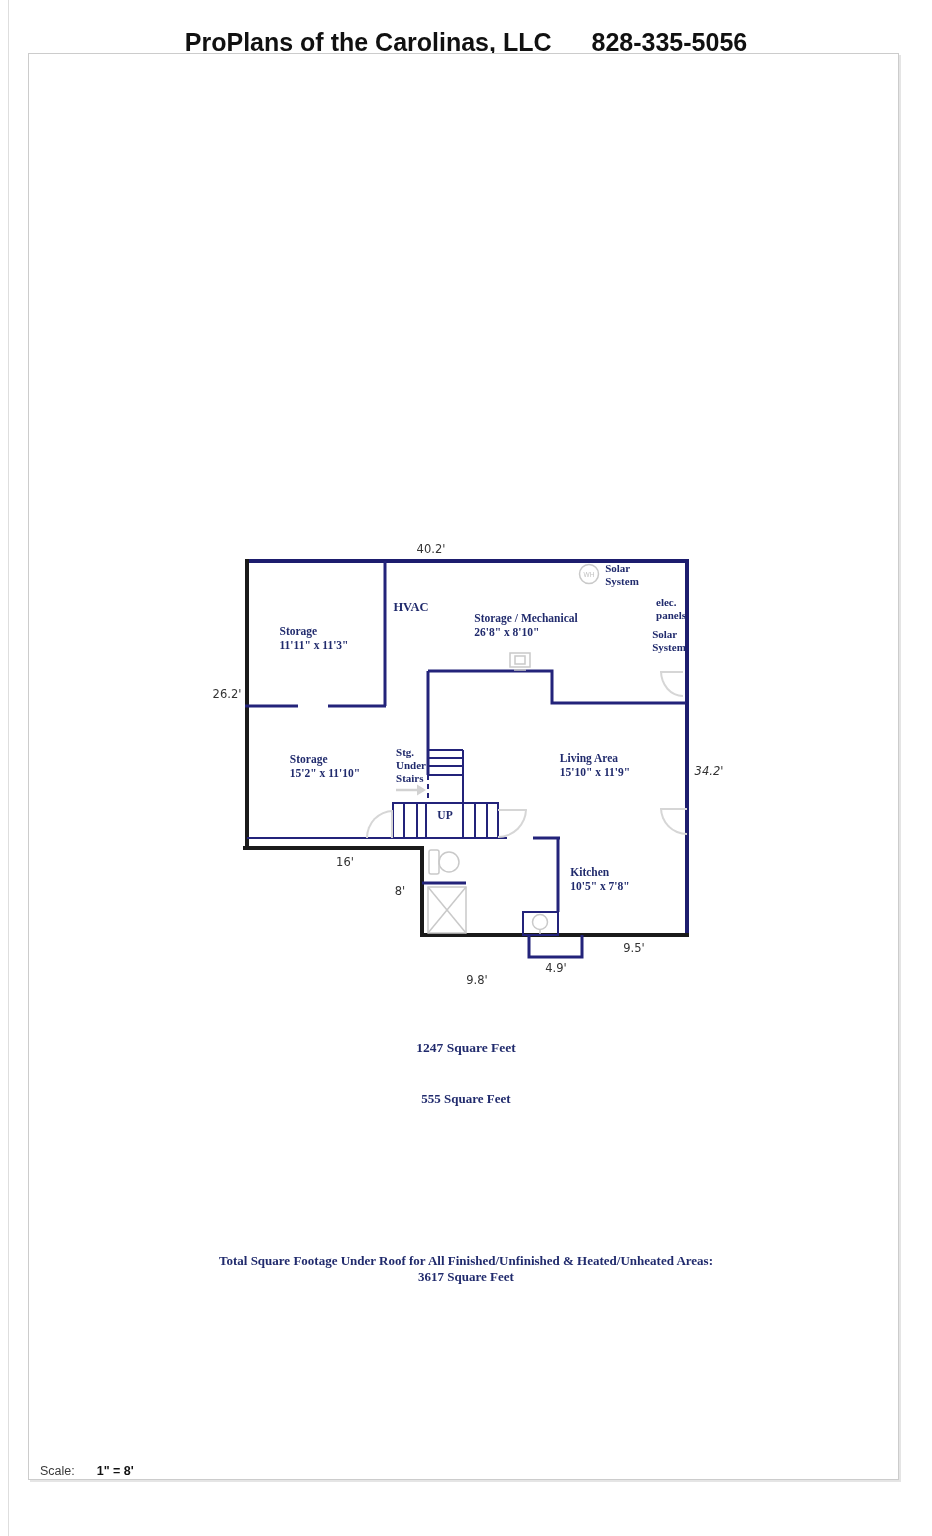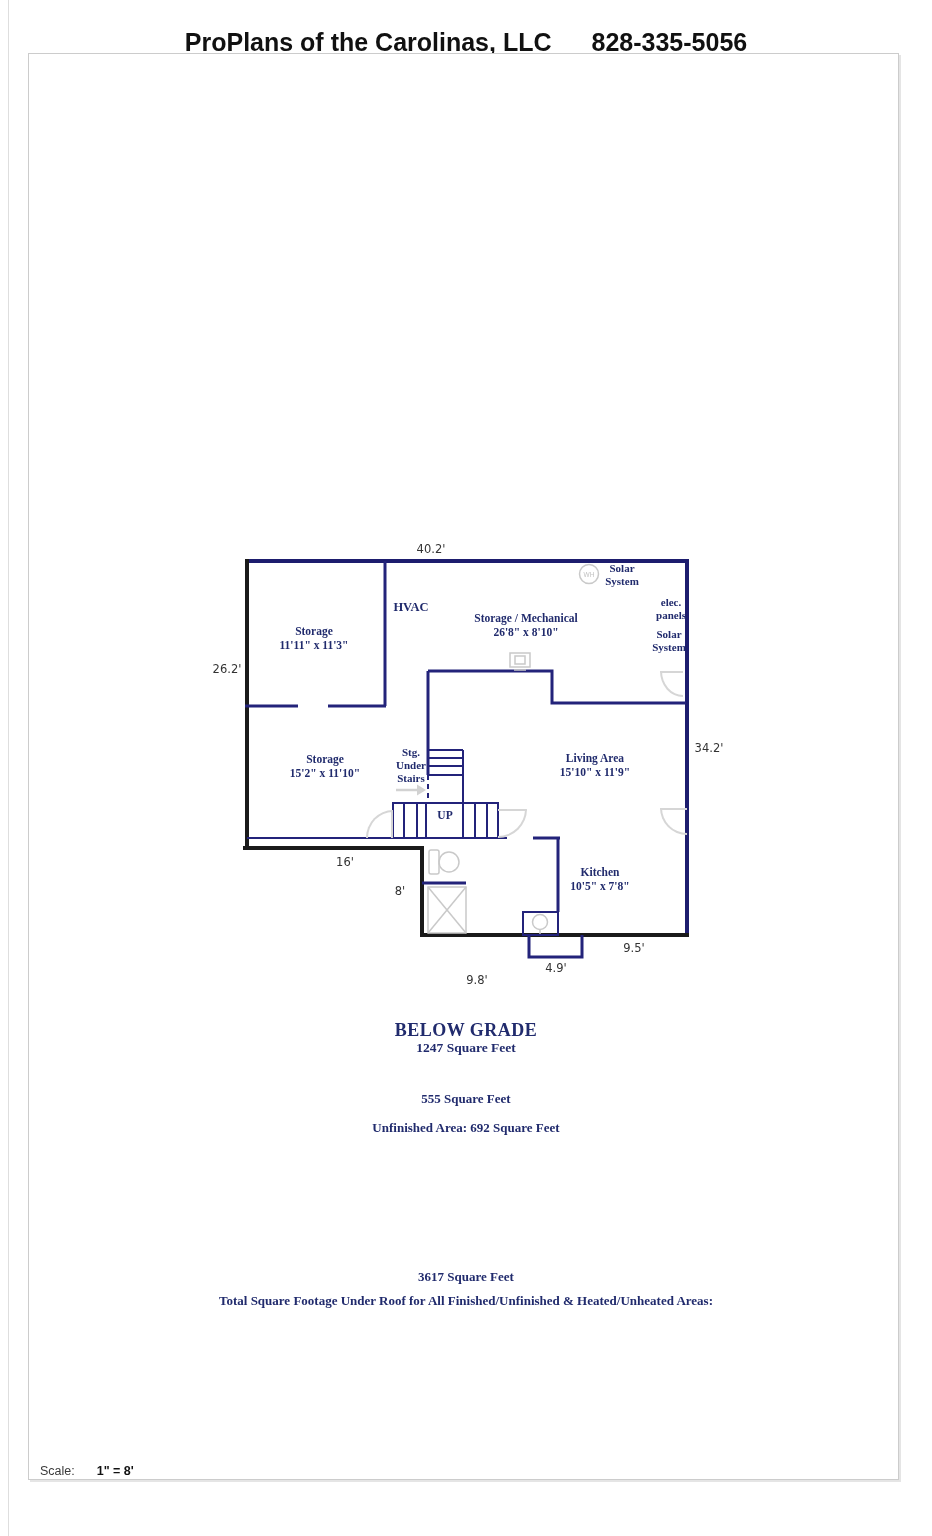--- a/index.html
+++ b/index.html
@@ -21,21 +21,21 @@
   .fix-txt{fill:#c2c2c2;font-family:"Liberation Sans",sans-serif;font-size:6.5px;text-anchor:middle;}
   
   .arc{position:absolute;box-sizing:border-box;border:0 solid #d6d6d6;}
   .arc-bl{border-top-width:2px;border-left-width:2px;border-bottom-width:2px;
           border-bottom-left-radius:100% 100%;}
   .arc-br{border-top-width:2px;border-right-width:2px;border-bottom-width:2px;
           border-bottom-right-radius:100% 100%;}
   .arc-tl{border-top-width:2px;border-left-width:2px;border-right-width:2px;
           border-top-left-radius:100% 100%;}
   
-  .room-label{position:absolute;transform:translate(-50%,-50%);text-align:center;
+  .room-label{position:absolute;transform:translate(-50%,-50%);
               font-family:"Liberation Serif","DejaVu Serif",serif;font-weight:bold;
               font-size:11.5px;line-height:1.18;color:#212b6d;white-space:nowrap;}
   .dim{position:absolute;transform:translate(-50%,-50%);font-family:"DejaVu Sans",sans-serif;
        font-size:11.5px;color:#333333;white-space:nowrap;}
   .summary-line{position:absolute;transform:translate(-50%,-50%);text-align:center;width:760px;
                 font-family:"Liberation Serif","DejaVu Serif",serif;font-weight:bold;
                 color:#212b6d;font-size:13px;}
   .title-line{font-size:18px;letter-spacing:0.5px;}
   .sub-line{font-size:13.5px;}
   .scale-row{position:absolute;left:40px;top:1464px;font-size:12.5px;color:#3a3a3a;
@@ -167,31 +167,29 @@
   <div class="room-label" style="left:595px;top:766px;">
     <div>Living Area</div>
     <div>15'10" x 11'9"</div>
   </div>
   <div class="room-label" style="left:600px;top:880px;">
     <div>Kitchen</div>
     <div>10'5" x 7'8"</div>
   </div>
 
   <div class="dim" style="left:431px;top:549px;">40.2'</div>
-  <div class="dim" style="left:227px;top:669px;">26.2'</div>
-  <div class="dim" style="left:709px;top:748px;">34.2'</div>
+  <div class="dim" style="left:227px;top:694px;">26.2'</div>
+  <div class="dim" style="left:709px;top:771px;font-style:italic;">34.2'</div>
   <div class="dim" style="left:345px;top:862px;">16'</div>
   <div class="dim" style="left:400px;top:891px;">8'</div>
   <div class="dim" style="left:477px;top:948px;margin-top:32px;">9.8'</div>
   <div class="dim" style="left:556px;top:968px;">4.9'</div>
   <div class="dim" style="left:634px;top:948px;">9.5'</div>
 
-  <div class="summary-line title-line" style="left:466px;top:1030px;">BELOW GRADE</div>
   <div class="summary-line sub-line" style="left:466px;top:1048px;">1247 Square Feet</div>
   <div class="summary-line" style="left:466px;top:1099px;">555 Square Feet</div>
-  <div class="summary-line" style="left:466px;top:1128px;">Unfinished Area:  692 Square Feet</div>
-  <div class="summary-line" style="left:466px;top:1261px;margin-top:40px;">Total Square Footage Under Roof for All Finished/Unfinished &amp; Heated/Unheated Areas:</div>
+  <div class="summary-line" style="left:466px;top:1261px;">Total Square Footage Under Roof for All Finished/Unfinished &amp; Heated/Unheated Areas:</div>
   <div class="summary-line" style="left:466px;top:1277px;">3617 Square Feet</div>
 
   <div class="scale-row">
     <span>Scale:</span><b>1" = 8'</b>
   </div>
 </div>
 
 </body></html>

